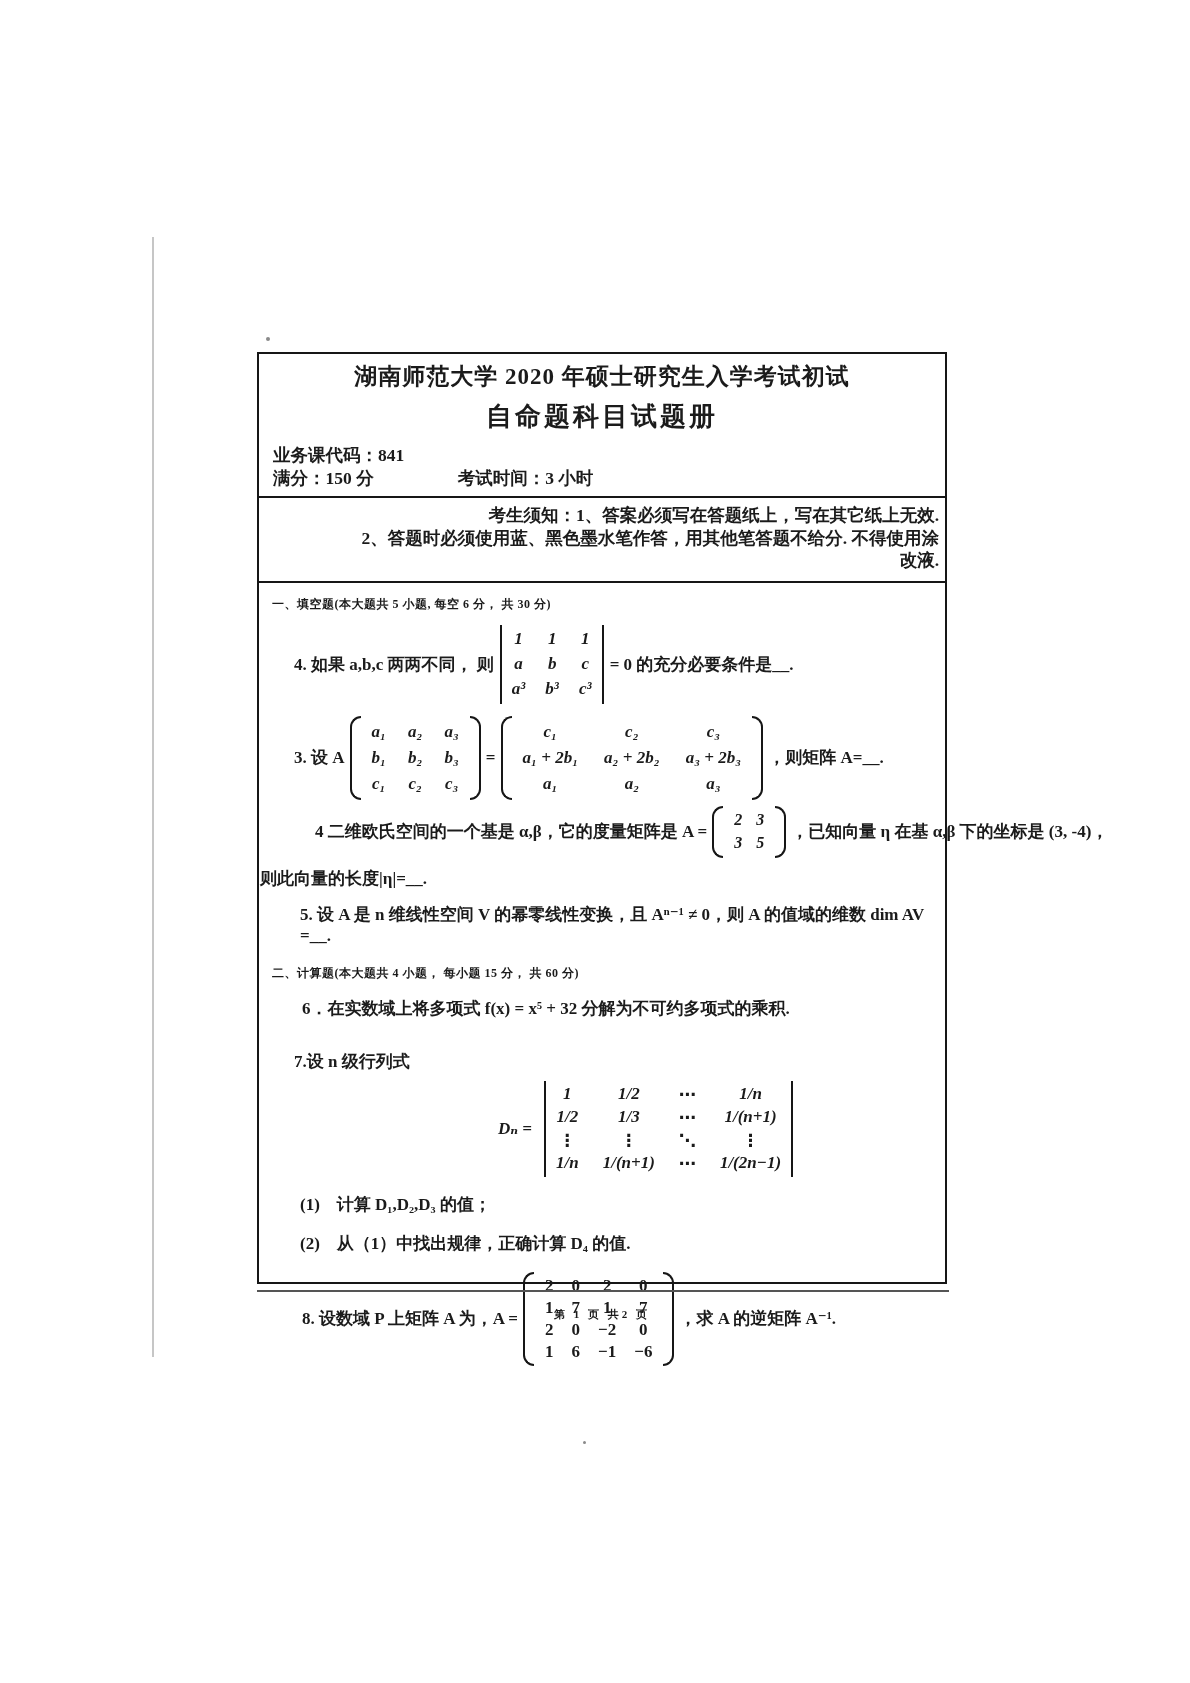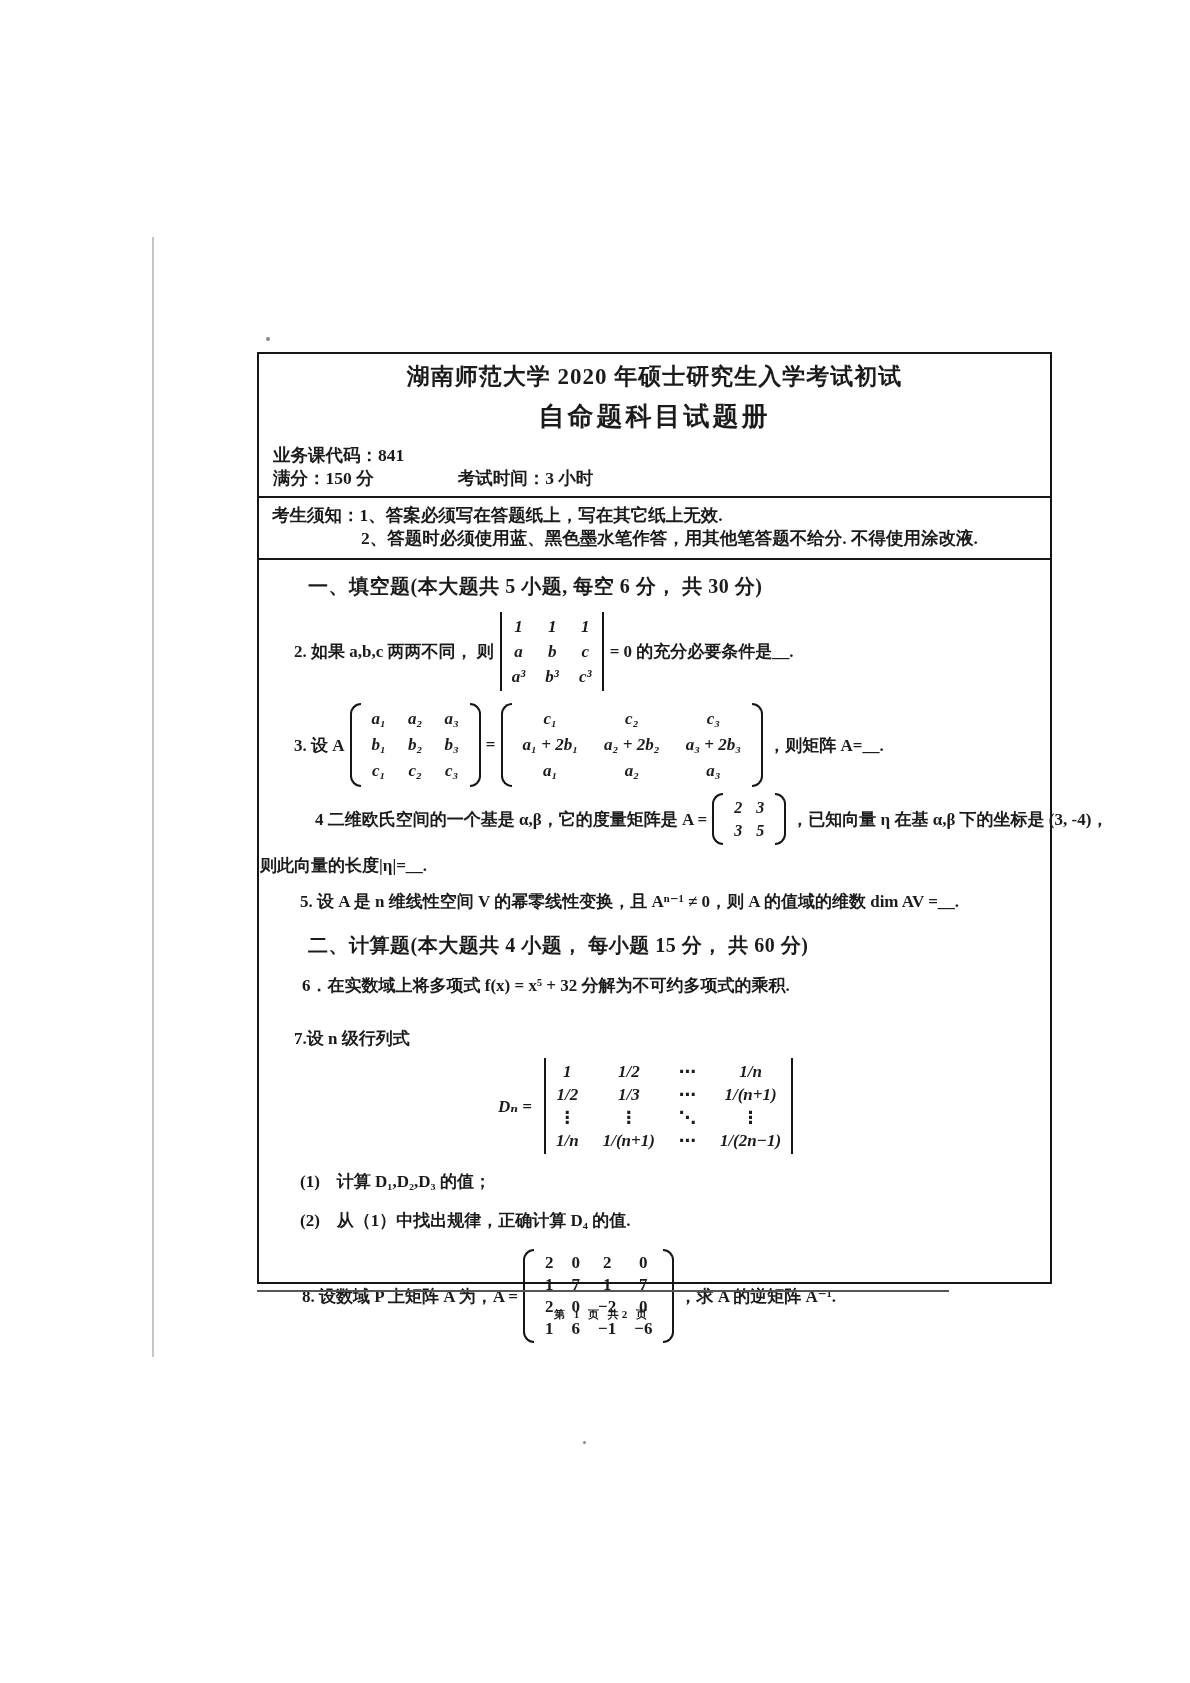--- a/index.html
+++ b/index.html
@@ -7,44 +7,44 @@
   body {
     width:1190px; height:1683px; position:relative; overflow:hidden;
     font-family:"Liberation Serif","DejaVu Serif",serif;
     color:#1b1b1b;
   }
   .scan-edge {
     position:absolute; left:152px; top:237px; width:2px; height:1120px;
     background:#c6c6c6;
   }
   .sheet {
-    position:absolute; left:257px; top:352px; width:795px; height:932px;
+    position:absolute; left:257px; top:352px; width:690px; height:932px;
     border:2px solid #161616; background:#fff;
   }
   .under-line {
     position:absolute; left:257px; top:1290px; width:692px; height:2px;
     background:#555;
   }
   .title1 {
     margin-top:7px; text-align:center; font-size:23px; font-weight:700;
     letter-spacing:1px; white-space:nowrap;
   }
   .title2 {
     margin-top:7px; text-align:center; font-size:26px; font-weight:700;
     letter-spacing:3px;
   }
   .meta { margin:10px 0 0 14px; font-size:17.5px; font-weight:700; line-height:22.5px; }
   .exam-time { margin-left:84px;text-align:right; }
   .notice {
     margin-top:7px; border-top:2px solid #161616; border-bottom:2px solid #161616;
-    padding:6px 6px 9px 13px; font-size:17.5px; font-weight:700; line-height:22.5px;
+    padding:6px 6px 9px 13px; font-size:17.5px; font-weight:700; line-height:22.5px;text-align:right;
   }
   .notice2 { padding-left:89px; }
   .bodytext { padding:13px 8px 0 13px; font-size:17px; font-weight:700; }
-  .sec-heading { font-size:20px; font-weight:700; letter-spacing:0.5px;margin-left:36px; }
+  .sec-heading { font-size:12px; font-weight:700; letter-spacing:0.5px; }
   .row { display:flex; align-items:center; white-space:nowrap; }
   .q1 { margin-top:13px; margin-left:26px; font-size:15.5px; white-space:nowrap; }
   .q2 { margin-top:12px; margin-left:22px; }
   .q3 { margin-top:12px; margin-left:22px; }
   .q4a { margin-top:6px; margin-left:43px;justify-content:space-between; }
   .q4b { margin-top:9px; margin-left:-12px; }
   .q5 { margin-top:13px; margin-left:28px; }
   .h2 { margin-top:19px; }
   .q6 { margin-top:15px; margin-left:30px; }
   .q7i { margin-top:30px; margin-left:22px; }
@@ -101,21 +101,21 @@
     <div>考生须知：1、答案必须写在答题纸上，写在其它纸上无效.</div>
     <div class="notice2">2、答题时必须使用蓝、黑色墨水笔作答，用其他笔答题不给分. 不得使用涂改液.</div>
   </div>
 
   <div class="bodytext">
 
     <div class="sec-heading">一、填空题(本大题共 5 小题, 每空 6 分， 共 30 分)</div>
 
 
     <div class="row q2">
-      <span>2. 如果  a,b,c 两两不同， 则</span>
+      <span>4. 如果  a,b,c 两两不同， 则</span>
       <span class="det">
         <span class="dbar"></span>
         <span class="mgrid g25" style="grid-template-columns: repeat(3, auto);">
             <div>1</div>
             <div>1</div>
             <div>1</div>
             <div>a</div>
             <div>b</div>
             <div>c</div>
             <div>a³</div>

